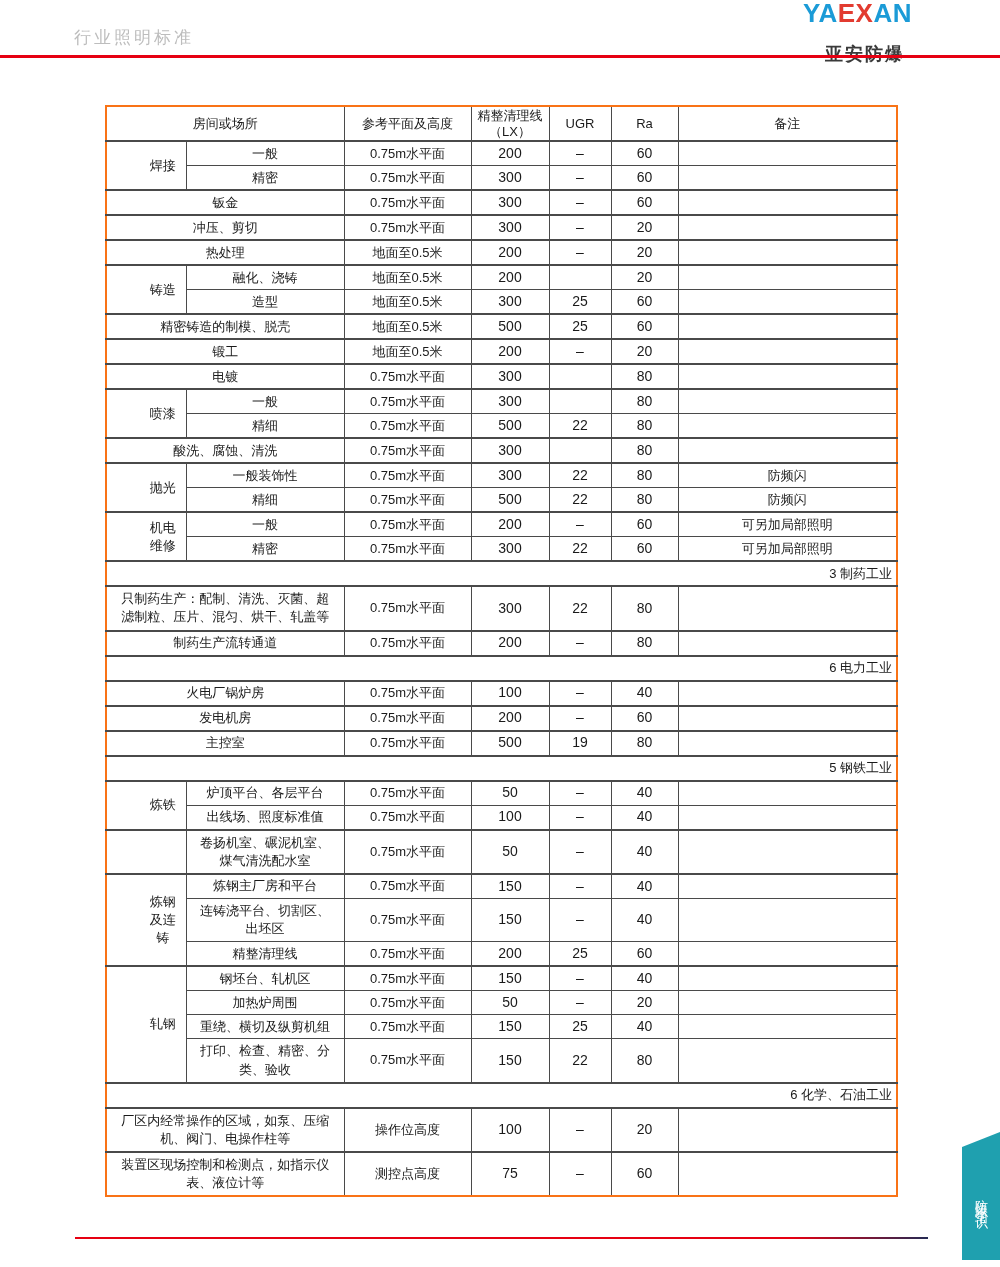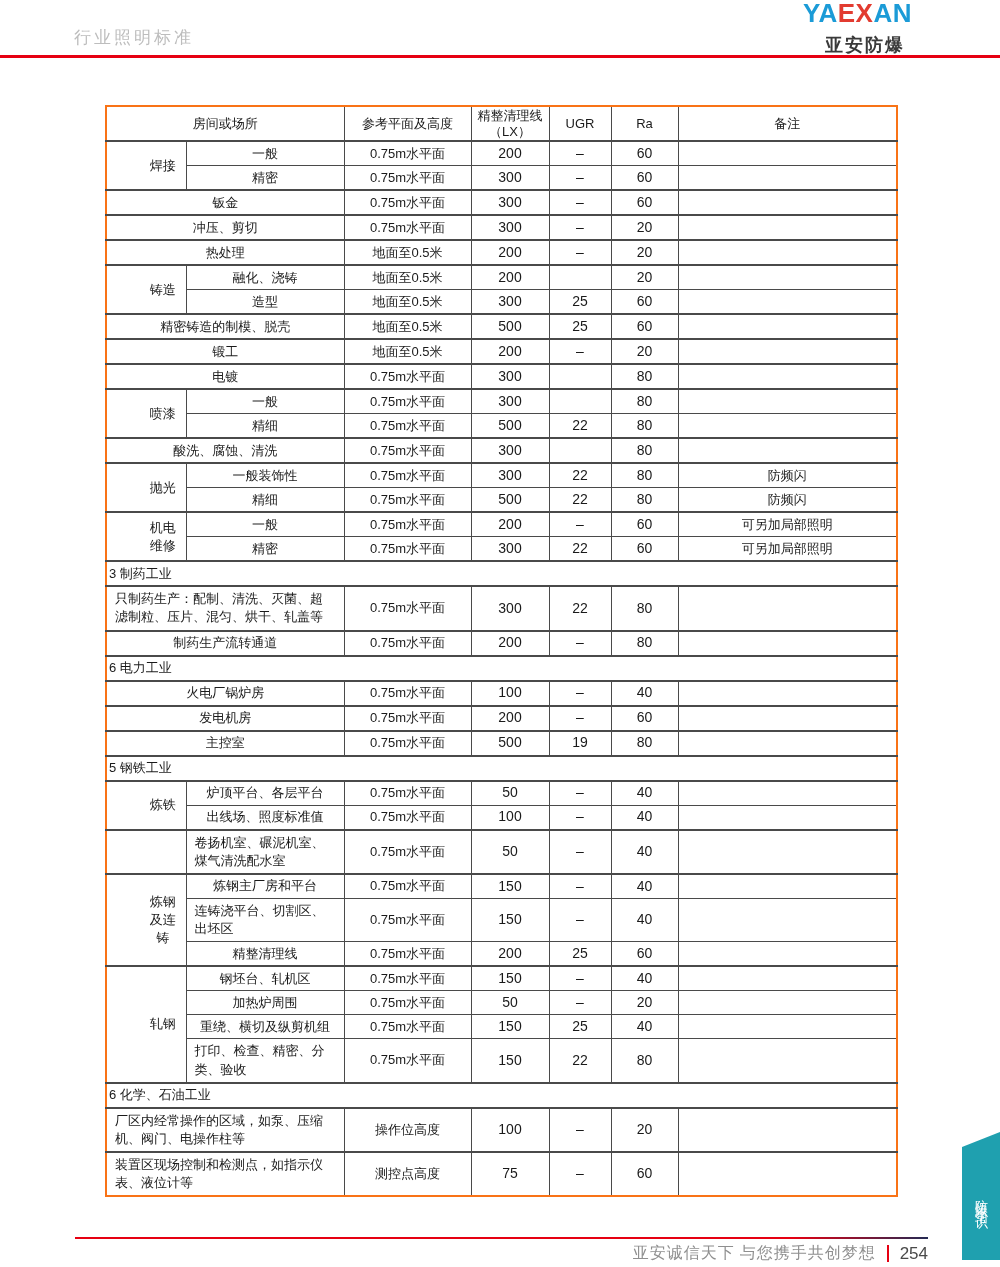--- a/index.html
+++ b/index.html
@@ -6,34 +6,34 @@
   .page { position:relative; width:1000px; height:1267px; background:#fff; overflow:hidden;
           font-family:"Liberation Sans","DejaVu Sans",sans-serif; }
 
   
   .page-title { position:absolute; left:74px; top:26px;
                 font-family:Liberation Mono, monospace;
                 font-size:17px; color:#bdbdbd; letter-spacing:3px; }
   .top-rule  { position:absolute; left:0; top:55px; width:1000px; height:3px; }
   .brand { position:absolute; right:88px; top:0; text-align:left; }
   .brand-word { font-size:26px; font-weight:bold; line-height:1.0; letter-spacing:0.5px; }
-  .brand-sub  { margin-top:7px; font-size:18px; font-weight:bold; color:#3a3a3a;
+  .brand-sub  { margin-top:16px; font-size:18px; font-weight:bold; color:#3a3a3a;
                 letter-spacing:2px; transform:translateX(22px); }
 
   
   .table-wrap { position:absolute; left:105px; top:105px; }
   table { border-collapse:collapse; table-layout:fixed; width:791px;
           border:2px solid #f97316; font-size:13px; color:#1a1a1a; }
   th,td { border:1px solid #4a4a4a; text-align:center; vertical-align:middle;
           padding:1px 4px; height:21px; line-height:1.4; word-break:break-all; }
   thead th { height:26px; font-weight:normal; line-height:1.2; padding:1px 2px; }
   tr.block td, tr.block th { border-top-width:2px; }
   td.group { white-space:pre-line;padding-left:37px; }
-  td.left  { text-align:left; padding:3px 8px; }
-  td.sec   { text-align:left; padding-left:2px; }
+  td.left  { text-align:center; padding:3px 8px; }
+  td.sec   { text-align:right; padding-left:2px; }
   td.num   { font-size:14px; font-family:"Liberation Sans","DejaVu Sans",sans-serif; }
 
   
   .bottom-rule { position:absolute; left:75px; top:1237px; width:853px; height:2px; }
   .footer-line { position:absolute; top:1243px; right:72px; display:flex; align-items:center; gap:11px; }
   .slogan  { font-family:"Liberation Serif","DejaVu Serif",serif; font-size:16px;
              color:#8f8f8f; letter-spacing:1px; }
   .divider { width:2px; height:17px; }
   .pagenum { font-size:17px; color:#4a4a4a; }
 
@@ -376,23 +376,18 @@
             <td class="num">–</td>
             <td class="num">60</td>
             <td class="note"></td>
           </tr>
         </tbody>
     </table>
   </div>
 
   <div class="bottom-rule" style="background: linear-gradient(to right, rgb(230, 0, 18) 0%, rgb(230, 0, 18) 84%, rgb(35, 42, 84) 100%);"></div>
 
-  <div class="footer-line">
-    <span class="slogan">亚安诚信天下 与您携手共创梦想</span>
-    <span class="divider" style="background: rgb(230, 0, 18);"></span>
-    <span class="pagenum">254</span>
-  </div>
 
   <div class="side-tab" style="background: rgb(31, 160, 175);">
     <span>防爆小常识</span>
   </div>
 
 </div>
 
 </body></html>

